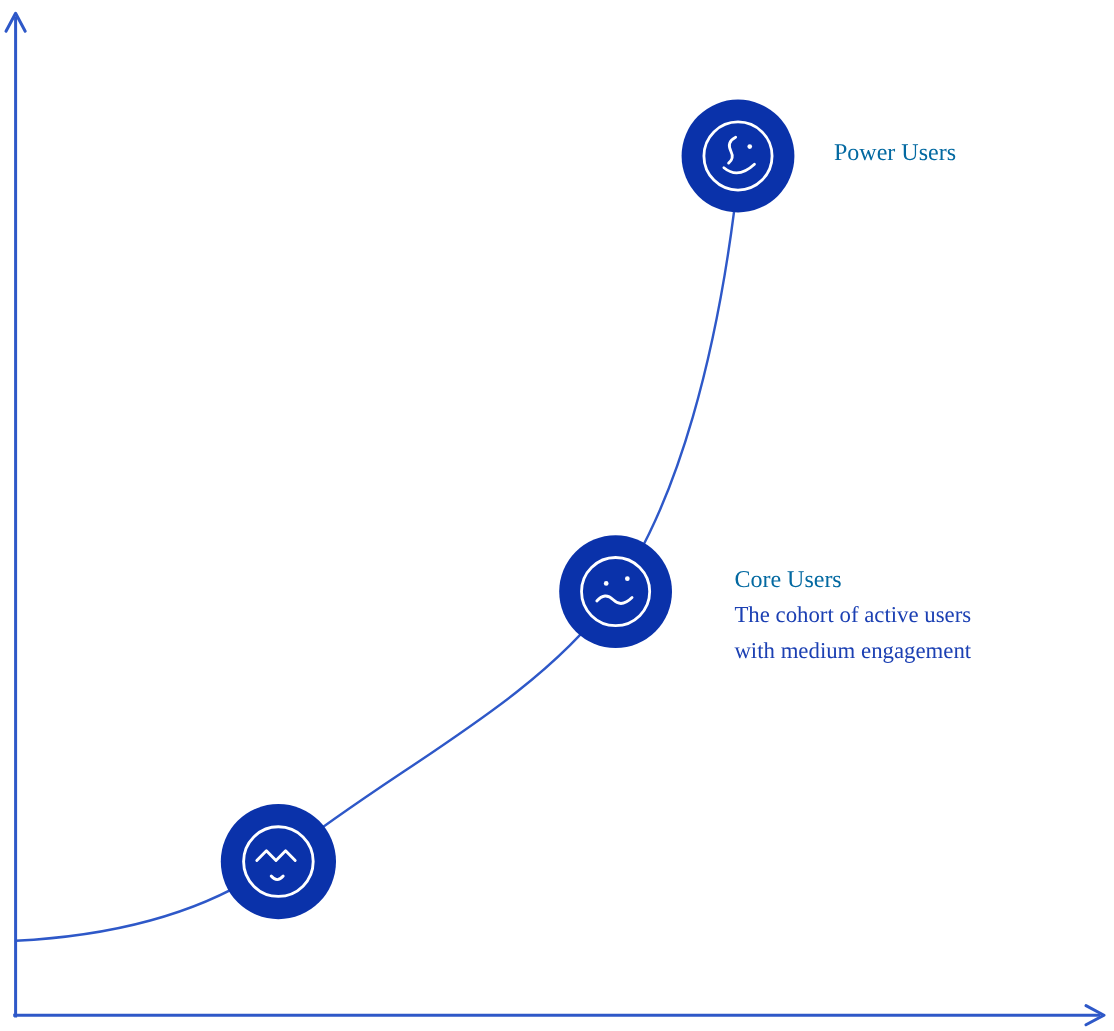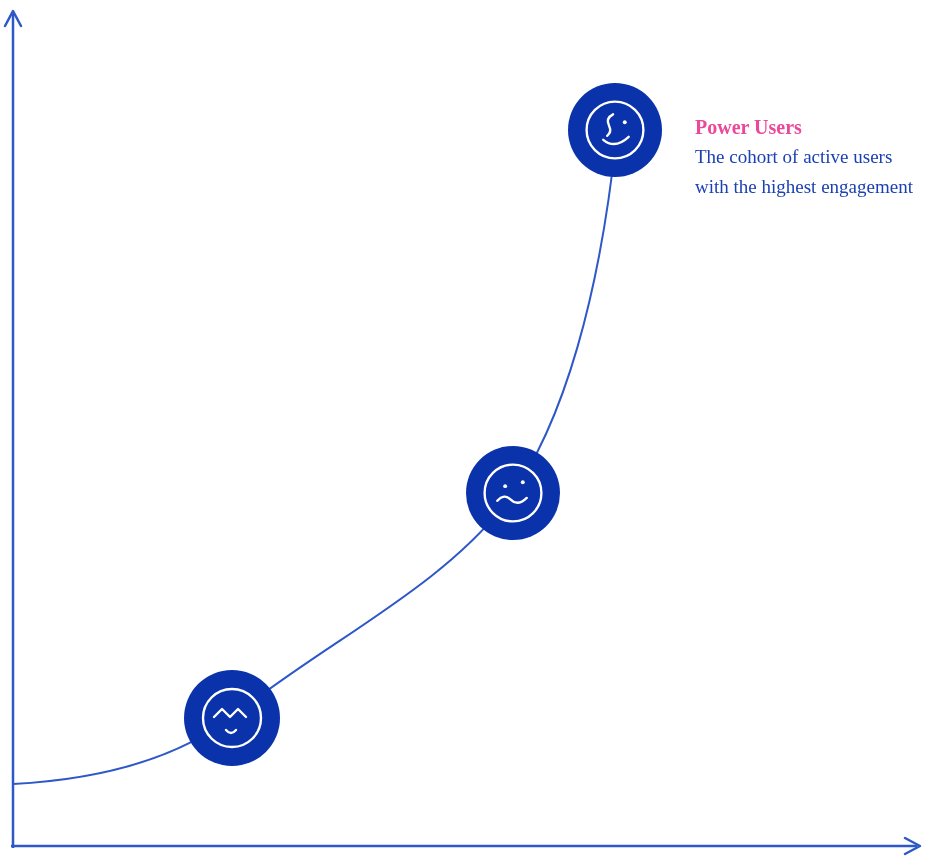--- a/index.html
+++ b/index.html
@@ -28,24 +28,24 @@
   .badge svg { display: block; }
   .badge-casual { left: 184px; top: 670px; width: 96px; height: 96px; }
   .badge-core   { left: 466px; top: 446px; width: 94px; height: 94px; }
   .badge-power  { left: 568px; top: 83px;  width: 94px; height: 94px; }
   .label {
     position: absolute;
     color: #1839ab;
   }
   .label .title {
     font-size: 20px;
-    font-weight: bold;
+    font-weight: normal;
     line-height: 30px;
     margin: 0;
-    color: #ec4899;
+    color: #0369a1;
   }
   .label .desc {
     font-size: 19px;
     line-height: 30px;
     margin: 0;
     color: #1c40b3;
   }
   .label-casual { left: 374px; top: 678px; width: 212px; }
   .label-core   { left: 612px; top: 468px; width: 205px; }
   .label-power  { left: 695px; top: 112px; width: 220px; }
@@ -93,19 +93,22 @@
   <div class="badge badge-power">
     <svg width="94" height="94" viewBox="0 0 96 96">
       <circle cx="48" cy="48" r="29" stroke="#ffffff" stroke-width="2.4" fill="none"></circle>
       <path d="M46 32 Q38 36 42 44 Q45 50 40 54" stroke="#ffffff" stroke-width="2.4" fill="none" stroke-linecap="round"></path>
       <circle cx="58" cy="40" r="2" fill="#ffffff"></circle>
       <path d="M36 58 Q48 68 62 55" stroke="#ffffff" stroke-width="2.4" fill="none" stroke-linecap="round"></path>
     </svg>
   </div>
 
 
+  <div class="label label-core">
+    <p class="title">Core Users</p>
+    <p class="desc">The cohort of active users with medium engagement</p>
+  </div>
 
   <div class="label label-power">
     <p class="title">Power Users</p>
-    <p class="desc">The cohort of active users with the highest engagement</p>
   </div>
 
 </div>
 
 </body></html>

